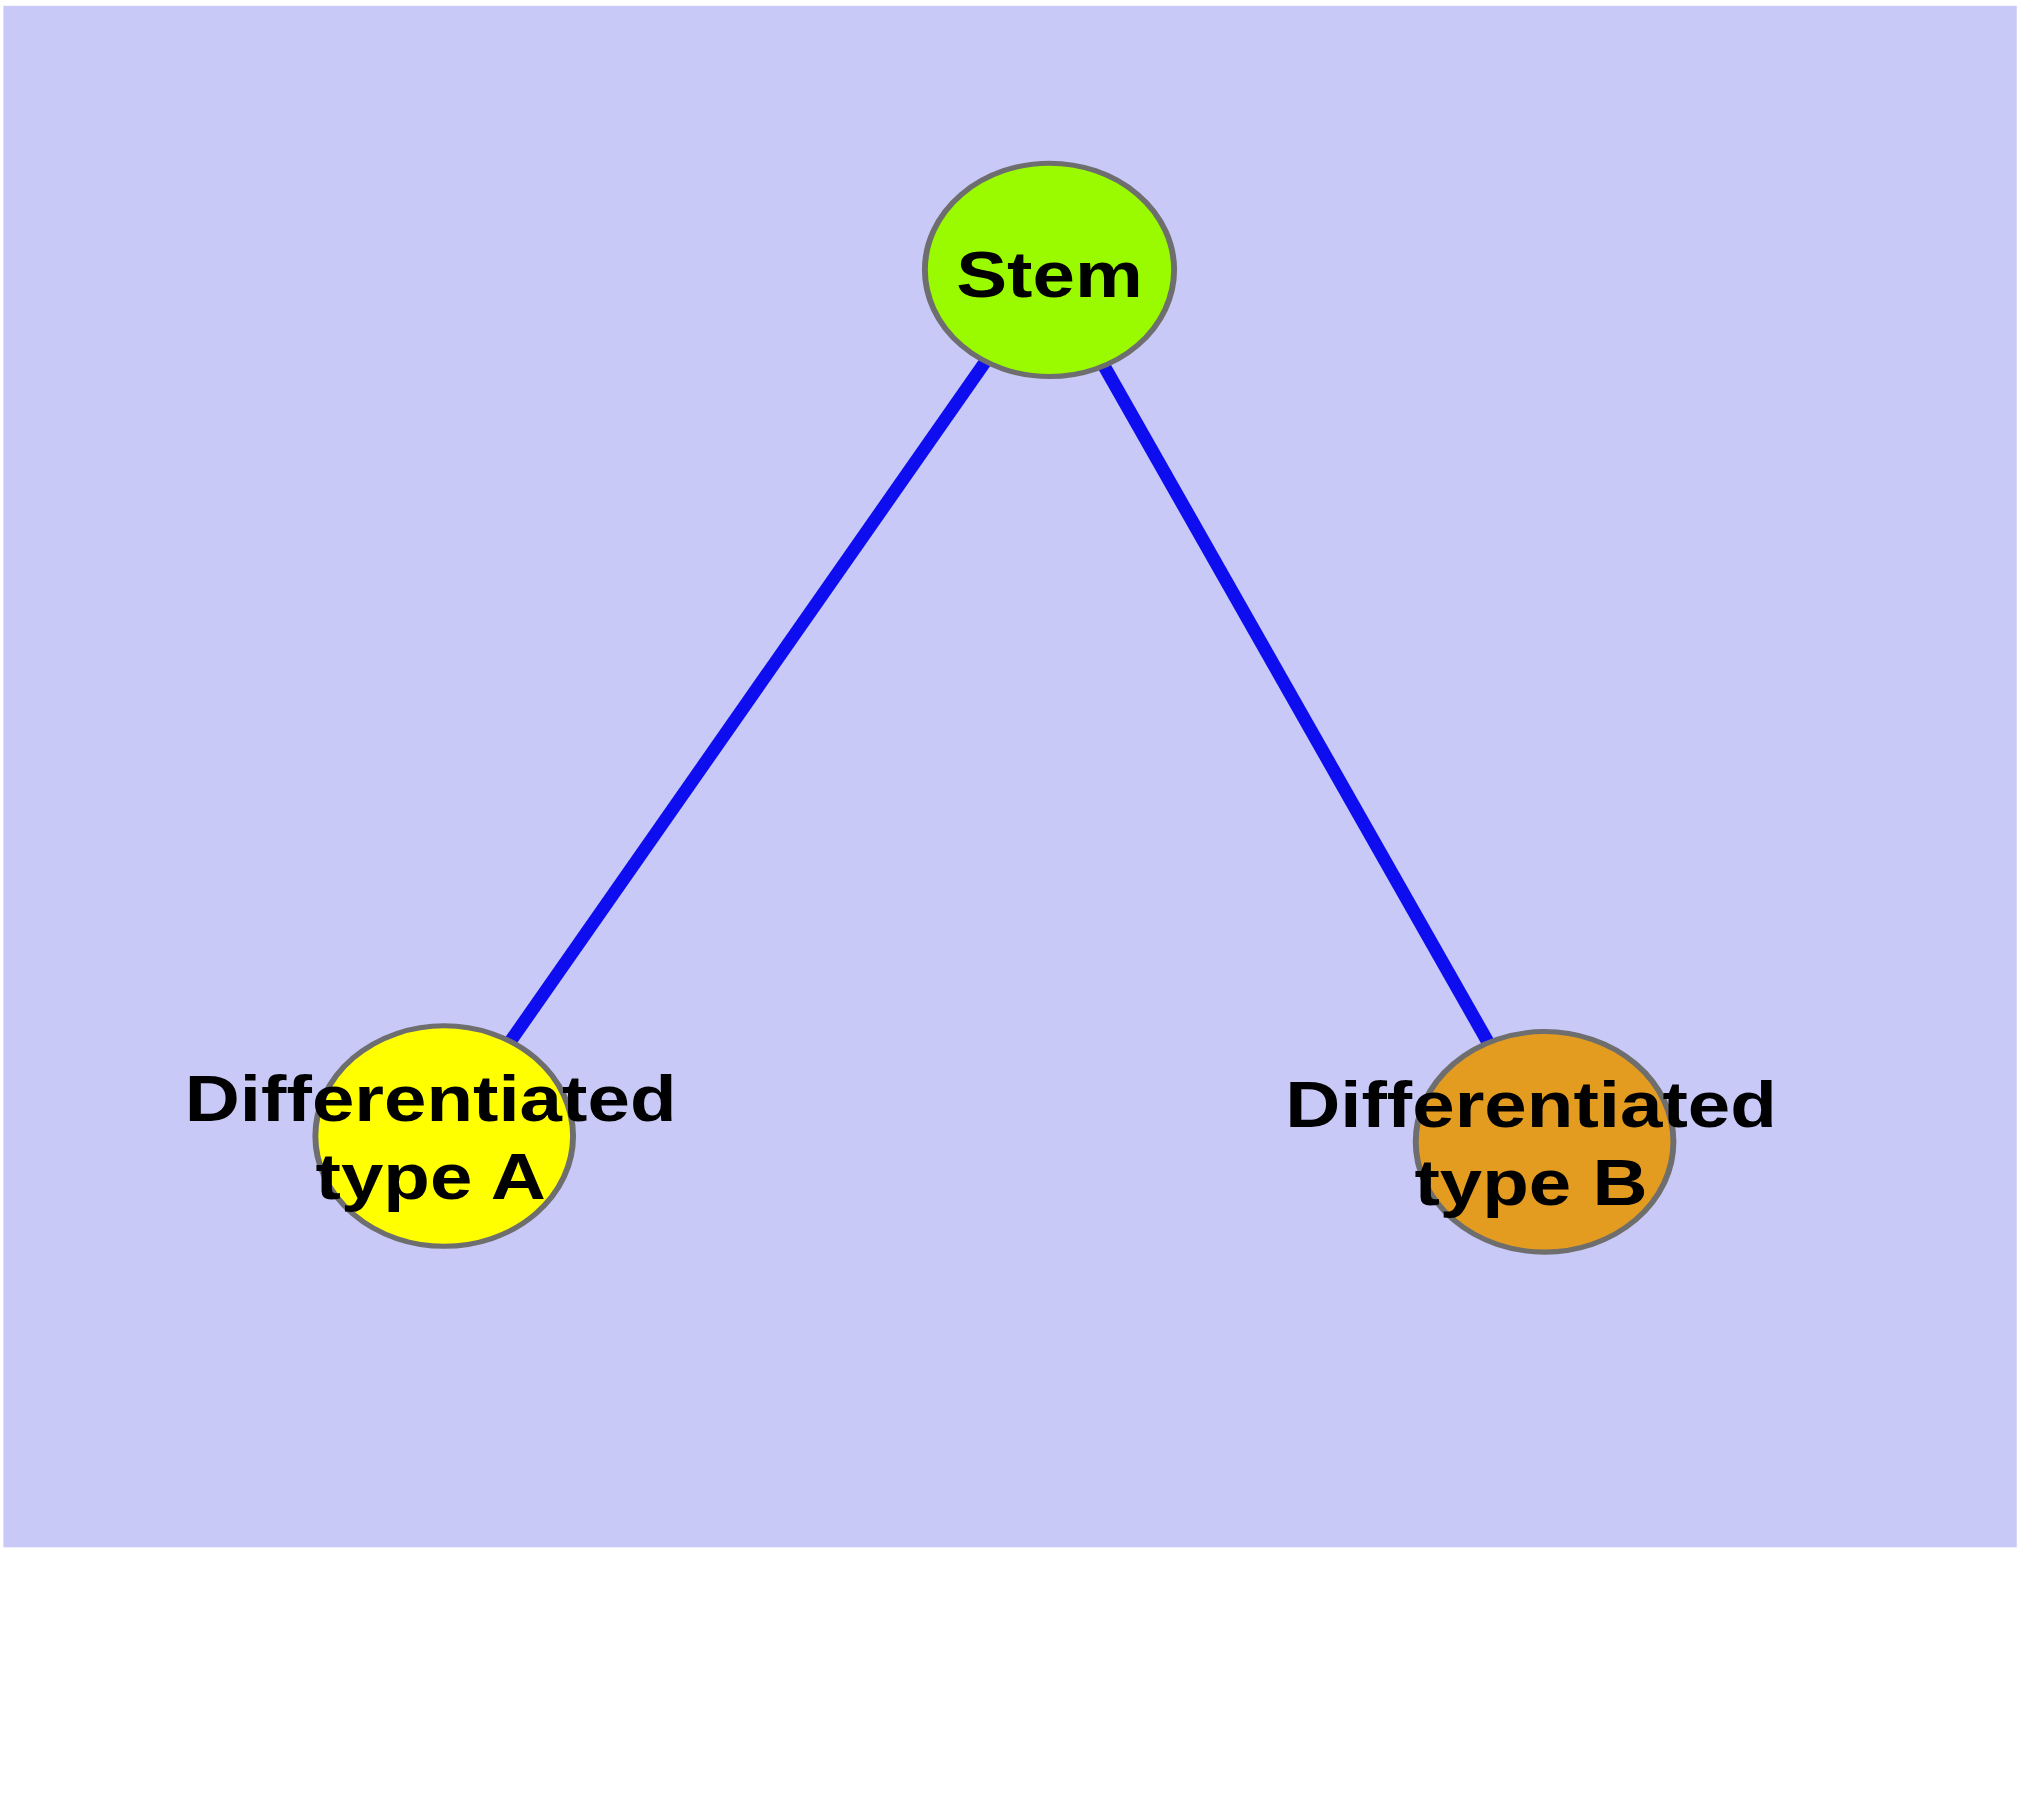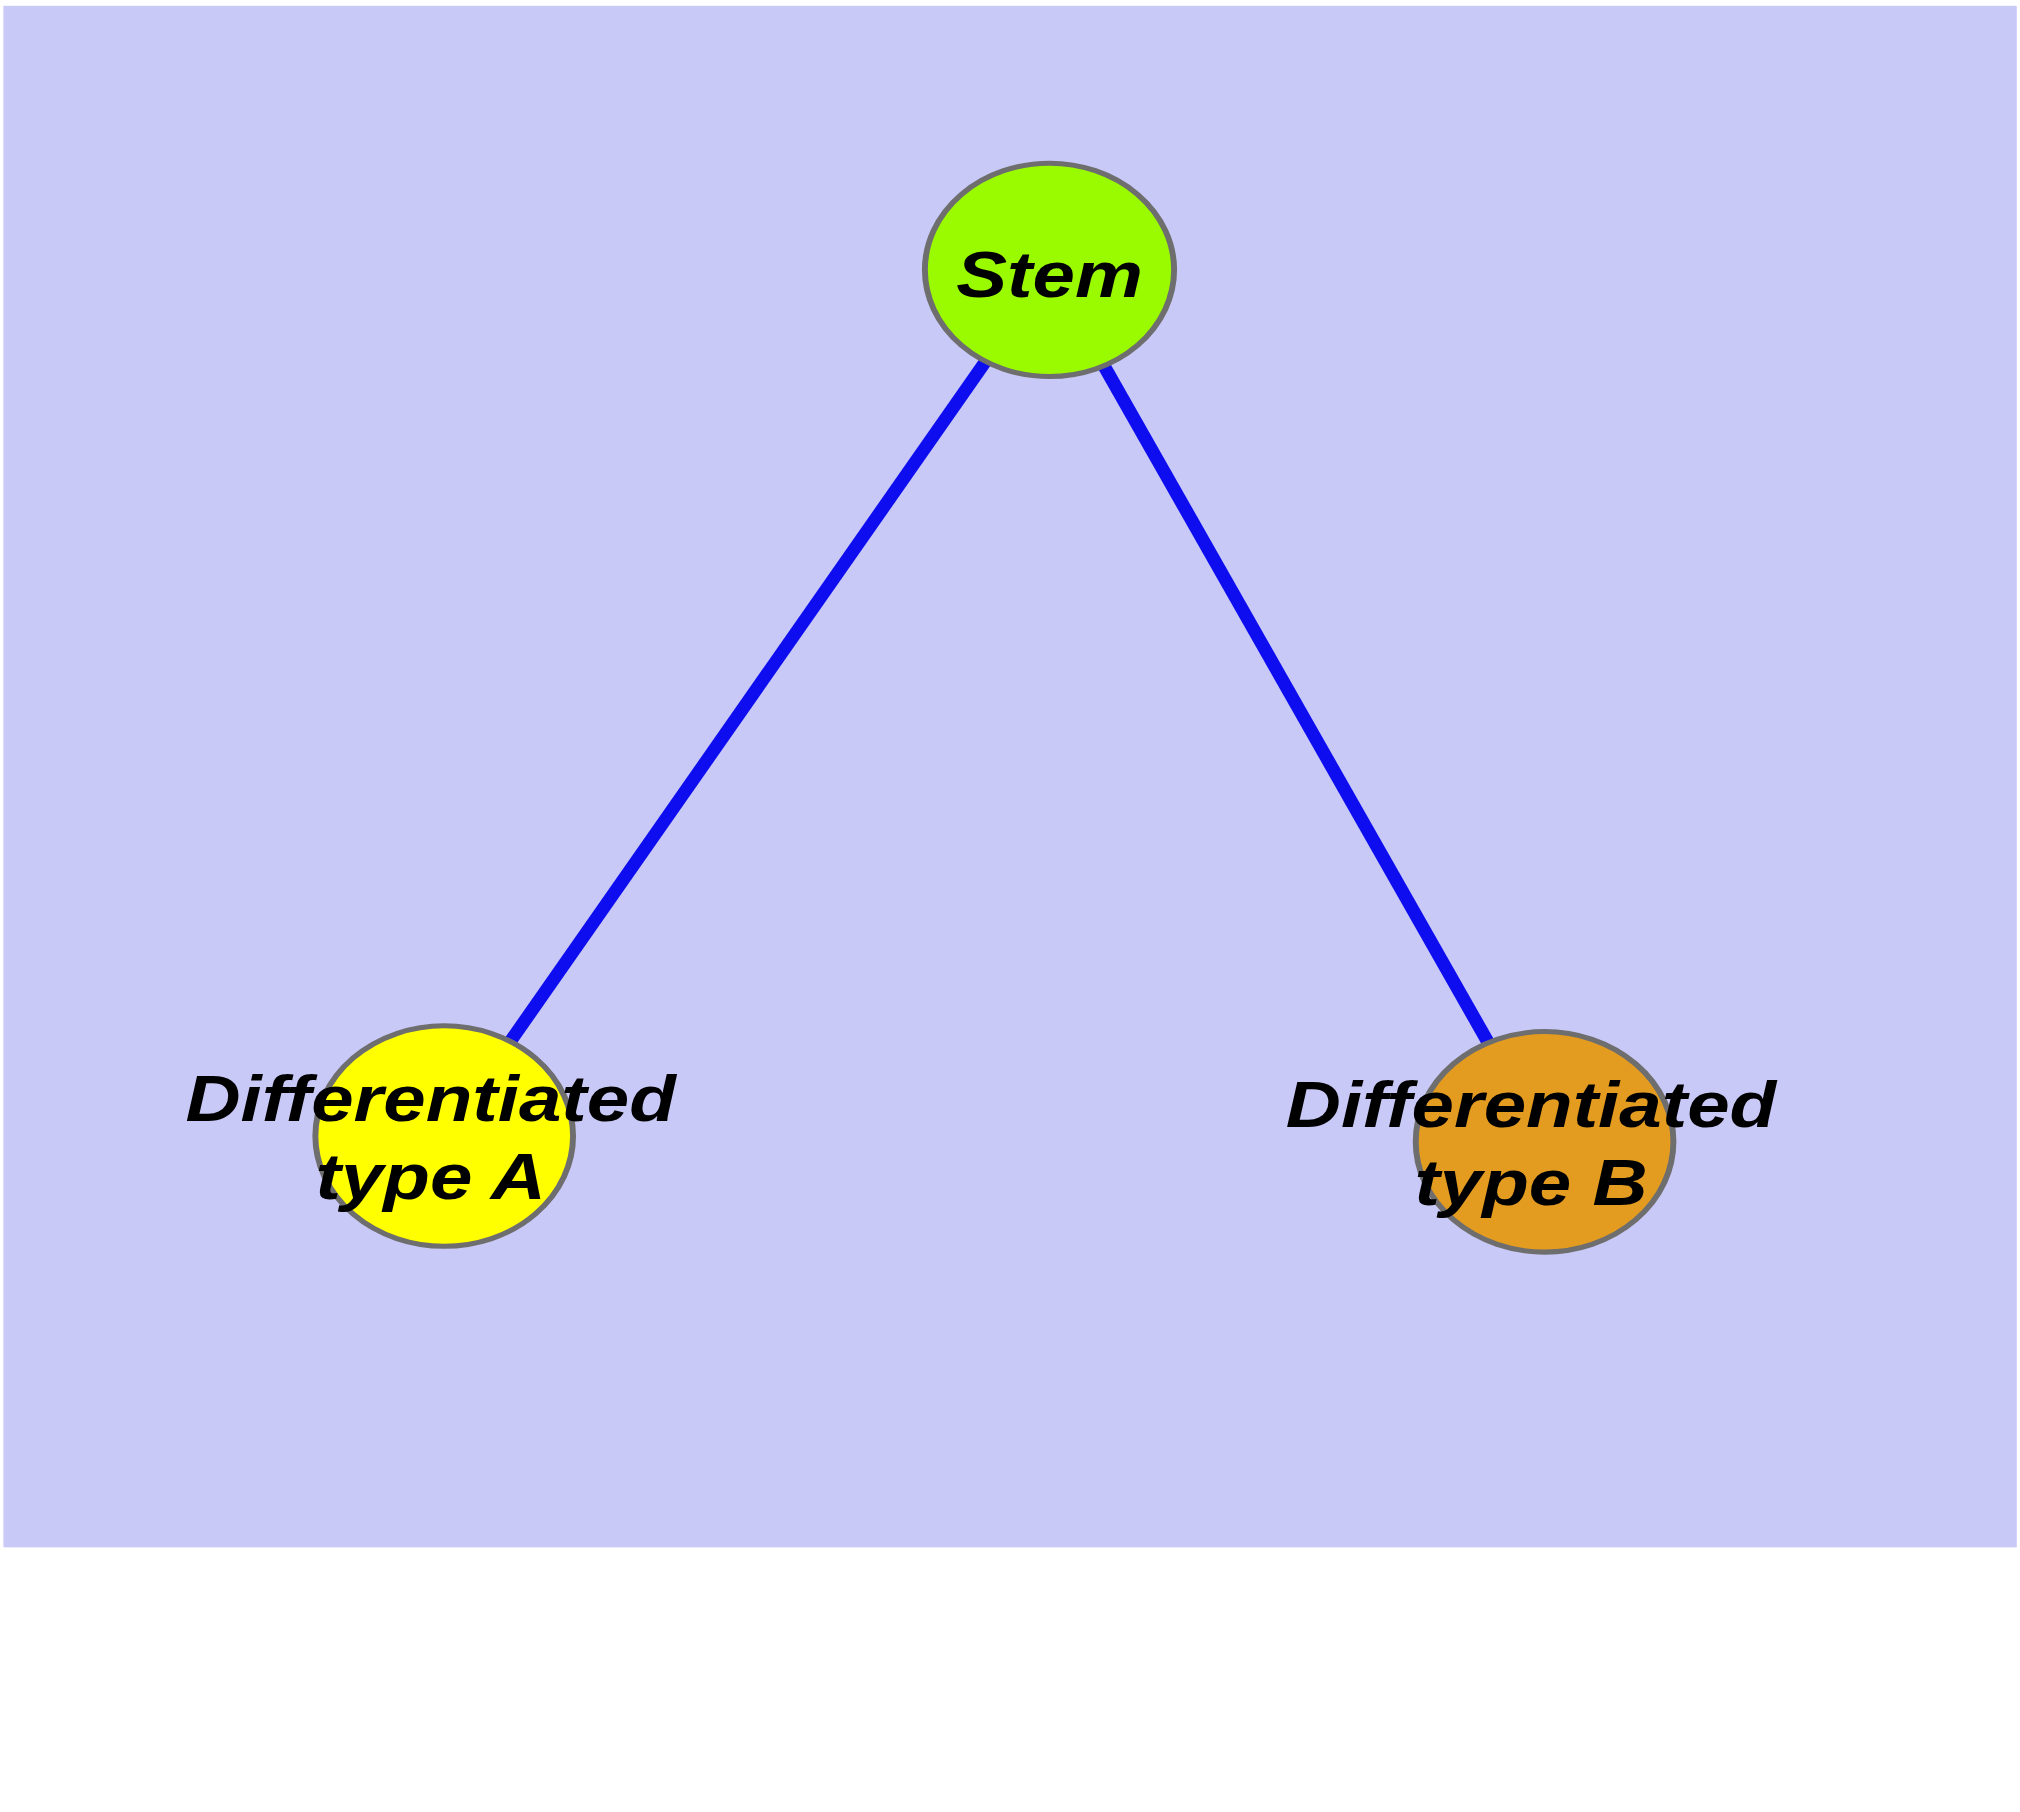--- a/index.html
+++ b/index.html
@@ -8,21 +8,20 @@
     background: #ffffff;
     width: 2021px;
     height: 1812px;
     overflow: hidden;
     font-family: "Liberation Sans", sans-serif;
   }
   .page {
     position: relative;
     width: 2021px;
     height: 1551px;
-    font-style: italic;
   }
   .page svg {
     position: absolute;
     top: 0;
     left: 0;
     width: 100%;
     height: 100%;
     display: block;
   }
   .node-circle {

